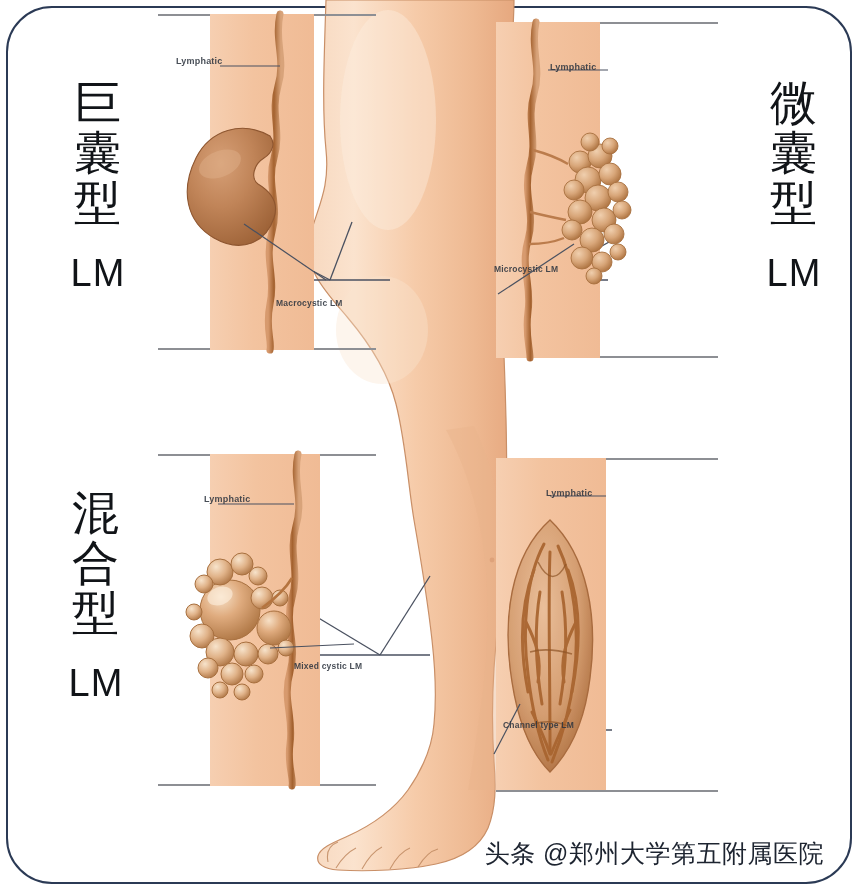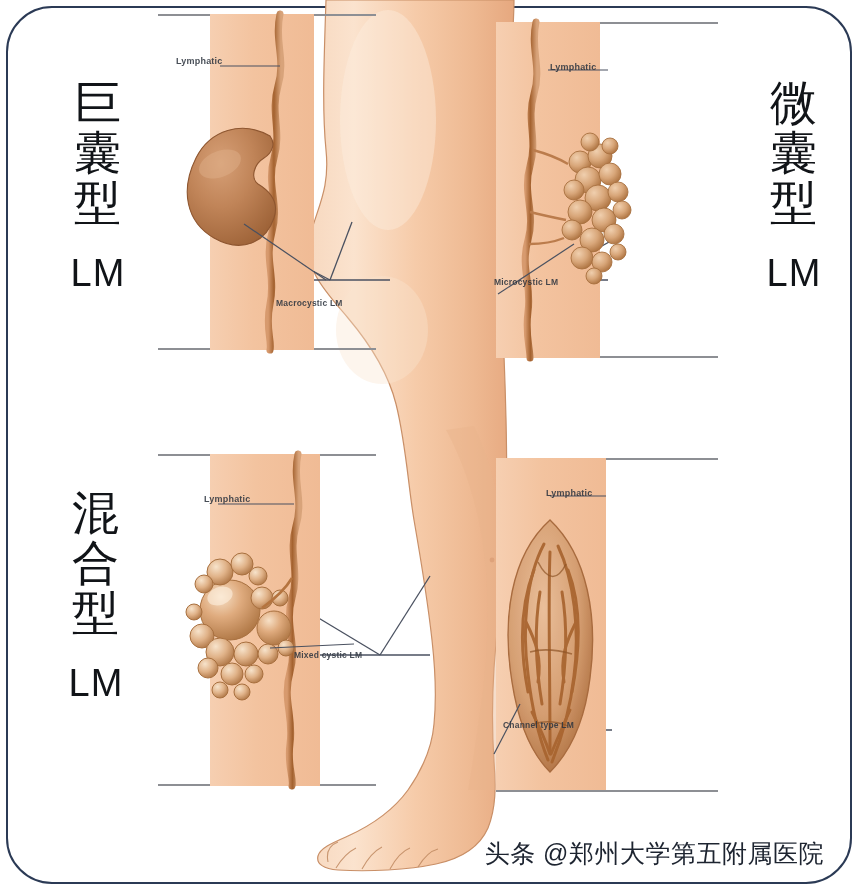--- a/index.html
+++ b/index.html
@@ -275,21 +275,21 @@
         <circle cx="130" cy="240" r="8" fill="url(#cystSm)"></circle>
         <circle cx="102" cy="130" r="9" fill="url(#cystSm)"></circle>
         <circle cx="122" cy="134" r="8" fill="url(#cystSm)"></circle>
         <circle cx="106" cy="264" r="8" fill="url(#cystSm)"></circle>
       </g>
 
       <path d="M 86,232 L 10,282" stroke="#4a5160" stroke-width="1.2" fill="none"></path>
       <path d="M 120,58 L 60,58" stroke="#4a5160" stroke-width="1.1" fill="none"></path>
     </svg>
     <div class="anno" style="left:62px;top:50px;">Lymphatic</div>
-    <div class="anno small" style="left:6px;top:265px;">Microcystic LM</div>
+    <div class="anno small" style="left:6px;top:252px;">Microcystic LM</div>
   </div>
 
   <div class="panel" id="panel-mixed">
     <div class="panel-rule" style="left:0;top:6px;width:218px;"></div>
     <div class="panel-rule" style="left:0;top:336px;width:218px;"></div>
     <div class="skin-strip" style="left:52px;top:6px;width:110px;height:332px;"></div>
     <svg class="panel-svg" width="250" height="344" viewBox="0 0 250 344">
       <defs>
         <radialGradient id="cystMixBig" cx="35%" cy="28%" r="75%">
           <stop offset="0%" stop-color="#f7e0c6"></stop>
@@ -336,21 +336,21 @@
         <circle cx="36" cy="164" r="8" fill="url(#cystMixSm)"></circle>
       </g>
       <ellipse cx="62" cy="148" rx="13" ry="9" fill="#fdf0e0" opacity=".6" transform="rotate(-20 62 148)"></ellipse>
 
       <path d="M 104,160 C 118,150 128,140 134,130" stroke="#b5743f" stroke-width="2.6" fill="none"></path>
 
       <path d="M 112,200 L 196,196" stroke="#4a5160" stroke-width="1.2" fill="none"></path>
       <path d="M 60,56 L 136,56" stroke="#4a5160" stroke-width="1.1" fill="none"></path>
     </svg>
     <div class="anno" style="left:46px;top:46px;">Lymphatic</div>
-    <div class="anno small" style="left:136px;top:202px;">Mixed cystic LM</div>
+    <div class="anno small" style="left:136px;top:213px;">Mixed cystic LM</div>
   </div>
 
   <div class="panel" id="panel-channel">
     <div class="panel-rule" style="left:8px;top:6px;width:222px;"></div>
     <div class="panel-rule" style="left:8px;top:338px;width:222px;"></div>
     <div class="skin-strip" style="left:8px;top:6px;width:110px;height:332px;"></div>
     <svg class="panel-svg" width="232" height="344" viewBox="0 0 232 344">
       <defs>
         <linearGradient id="vesselG4" x1="0" y1="0" x2="1" y2="0">
           <stop offset="0%" stop-color="#d79a6e"></stop>

